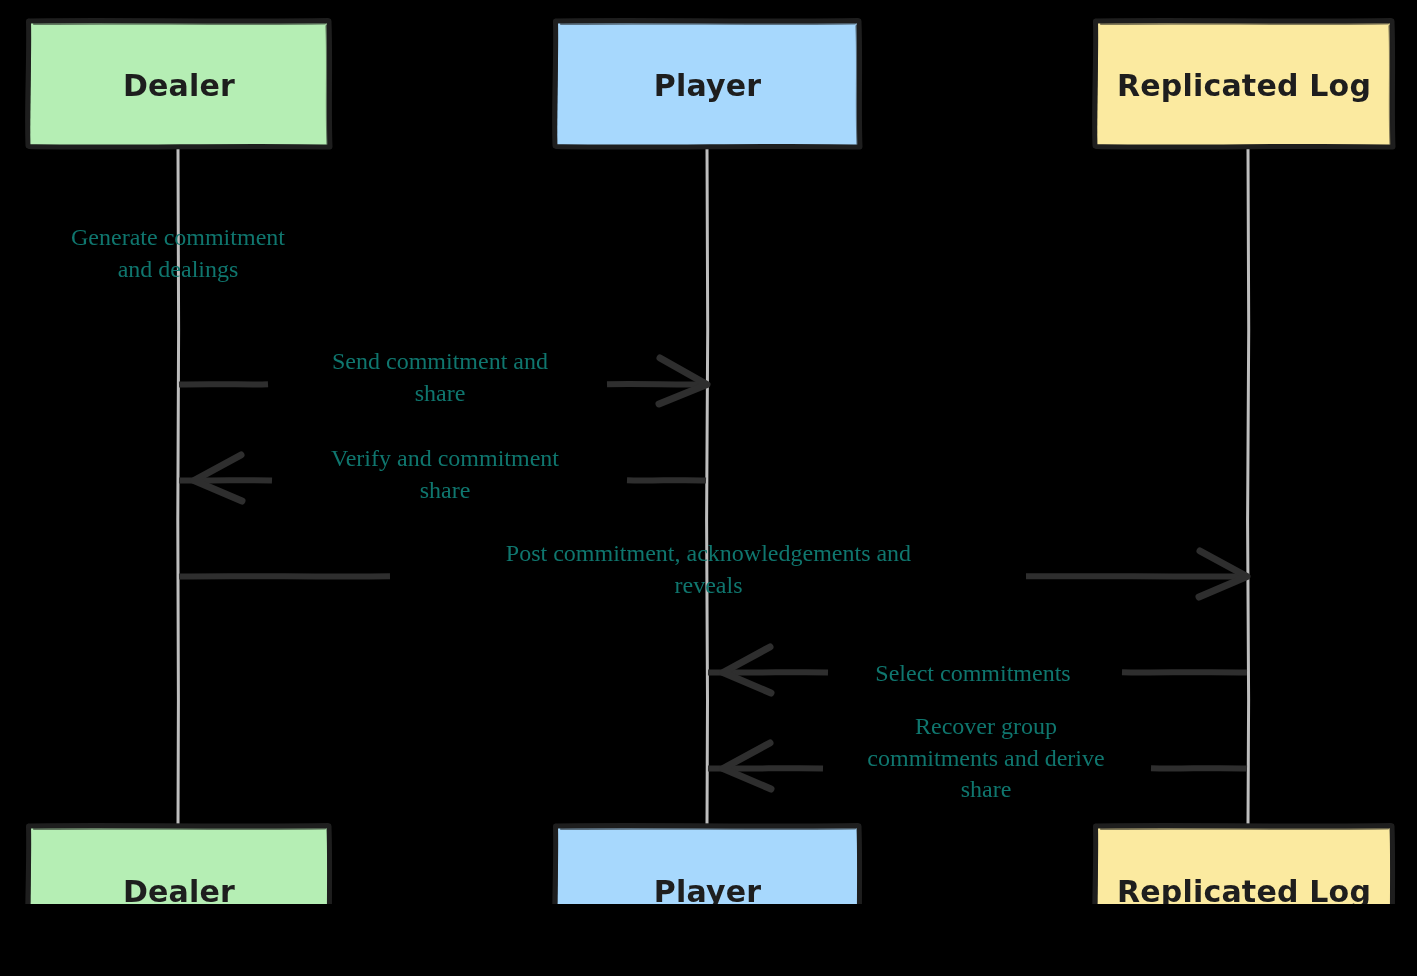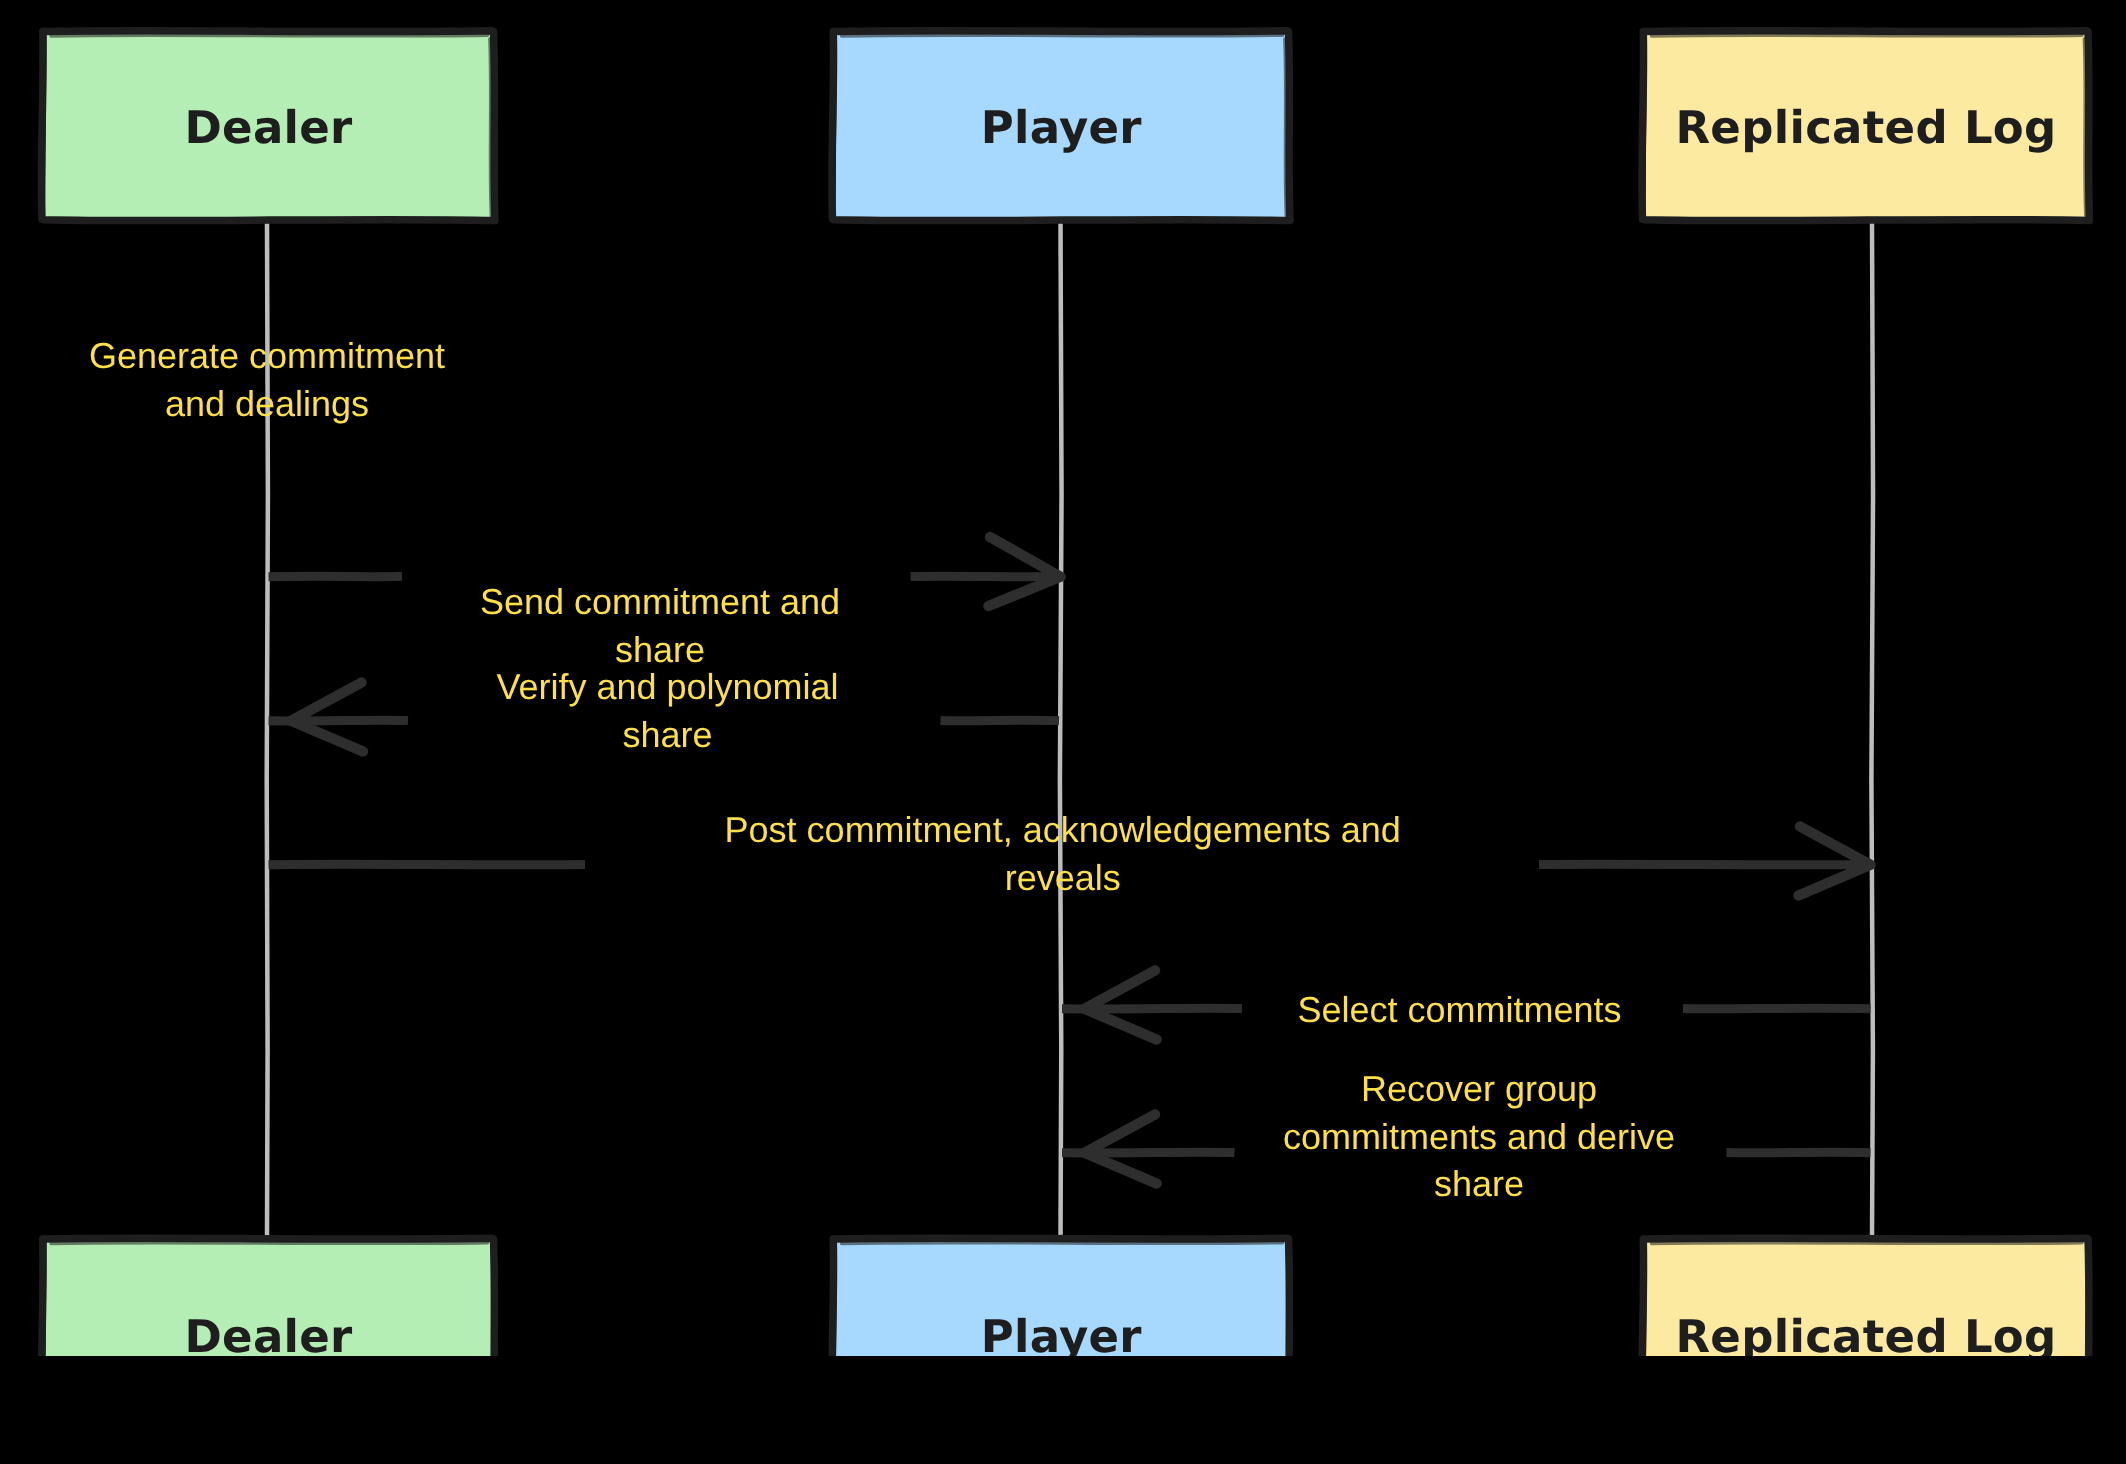--- a/index.html
+++ b/index.html
@@ -31,22 +31,22 @@
     font-family: "DejaVu Sans", sans-serif;
     font-size: 30px;
     font-weight: 600;
     letter-spacing: 0.2px;
     white-space: nowrap;
     pointer-events: none;
   }
   .msg-label {
     position: absolute;
     text-align: center;
-    color: #fde047;
-    font-family: Liberation Sans, sans-serif;
+    color: #0f766e;
+    font-family: Liberation Serif, serif;
     font-size: 24px;
     line-height: 1.32;
     white-space: pre-line;
   }
 </style>
 </head>
 <body>
 
 <div id="canvas">
 
@@ -135,24 +135,24 @@
   <div class="participant-label" style="left:555px; top:68px; width:305px;">Player</div>
   <div class="participant-label" style="left:1095px; top:68px; width:298px;">Replicated Log</div>
 
   <div class="participant-label" style="left:28px; top:874px; width:302px;">Dealer</div>
   <div class="participant-label" style="left:555px; top:874px; width:305px;">Player</div>
   <div class="participant-label" style="left:1095px; top:874px; width:298px;">Replicated Log</div>
 
   <div class="msg-label" style="left:8px; top:222px; width:340px;">Generate commitment
 and dealings</div>
 
-  <div class="msg-label" style="left:270px; top:346px; width:340px;margin-top:40px;">Send commitment and
+  <div class="msg-label" style="left:270px; top:346px; width:340px;">Send commitment and
 share</div>
 
-  <div class="msg-label" style="left:265px; top:443px; width:360px;">Verify and polynomial
+  <div class="msg-label" style="left:265px; top:443px; width:360px;">Verify and commitment
 share</div>
 
   <div class="msg-label" style="left:823px; top:658px; width:300px;">Select commitments</div>
 
   <div class="msg-label" style="left:390px; top:538px; width:637px;">Post commitment, acknowledgements and
 reveals</div>
 
   <div class="msg-label" style="left:820px; top:711px; width:332px;">Recover group
 commitments and derive
 share</div>

